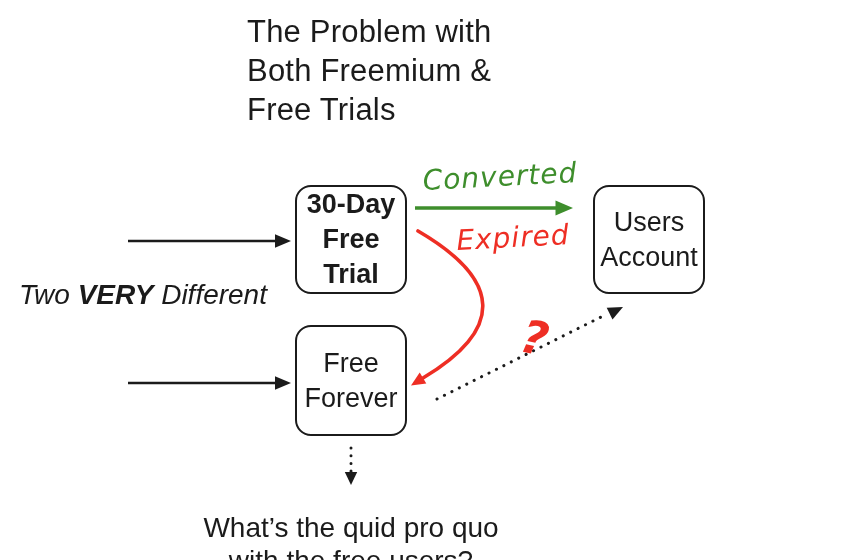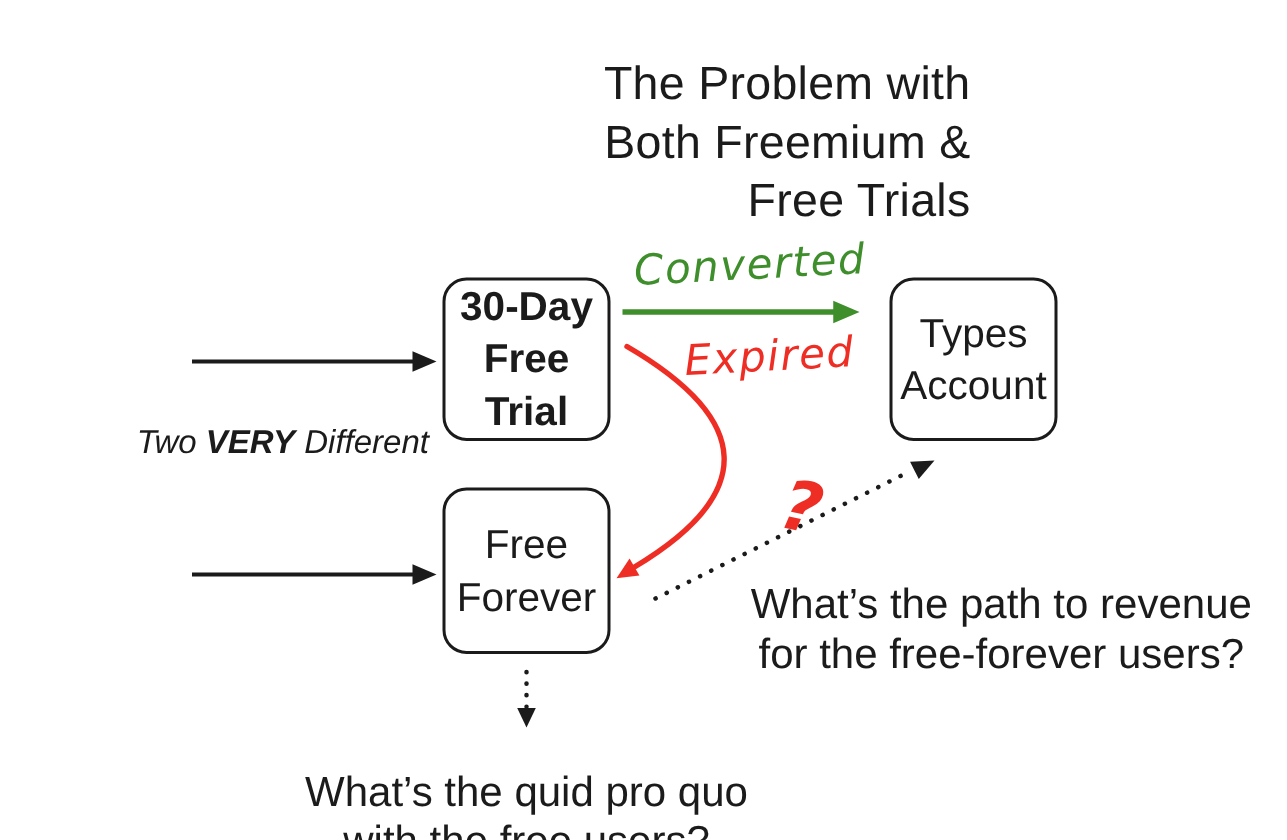--- a/index.html
+++ b/index.html
@@ -11,27 +11,27 @@
     font-family: "Liberation Sans", sans-serif;
     color: #1b1b1b;
     overflow: hidden;
   }
   .abs { position: absolute; }
   .pre { white-space: pre-line; }
 
   .title {
     left: 247px; top: 12px; width: 400px;
     font-size: 31px; line-height: 39px;
-    text-align: right; letter-spacing: 0.2px; margin-top: 24px;
+    text-align: left; letter-spacing: 0.2px;
   }
 
   .left-label {
     left: 0px; top: 278px; width: 286px;
-    font-size: 22px; line-height: 33px;
-    font-style: italic; text-align: right;
+    font-size: 28px; line-height: 33px;
+    font-style: italic; text-align: center;
   }
   .left-label b { font-weight: bold; }
 
   .box {
     border: 2.6px solid #1b1b1b;
     border-radius: 16px;
     display: flex; align-items: center; justify-content: center;
     text-align: center;
     font-size: 27px; line-height: 35px;
     background: #ffffff;
@@ -113,25 +113,23 @@
 
   <div class="abs left-label">
     <span>Two </span><b>VERY</b><span> Different</span><br>
   </div>
 
   <div class="abs box box-trial pre">30-Day
 Free
 Trial</div>
   <div class="abs box box-free pre">Free
 Forever</div>
-  <div class="abs box box-paid pre">Types
+  <div class="abs box box-paid pre">Users
 Account</div>
 
   <div class="abs handwritten lbl-converted">Converted</div>
   <div class="abs handwritten lbl-expired">Expired</div>
   <div class="abs handwritten lbl-question">?</div>
 
-  <div class="abs annotation annot-revenue pre">What’s the path to revenue
-for the free-forever users?</div>
   <div class="abs annotation annot-quid pre">What’s the quid pro quo
 with the free users?</div>
 
 </div>
 
 </body></html>

